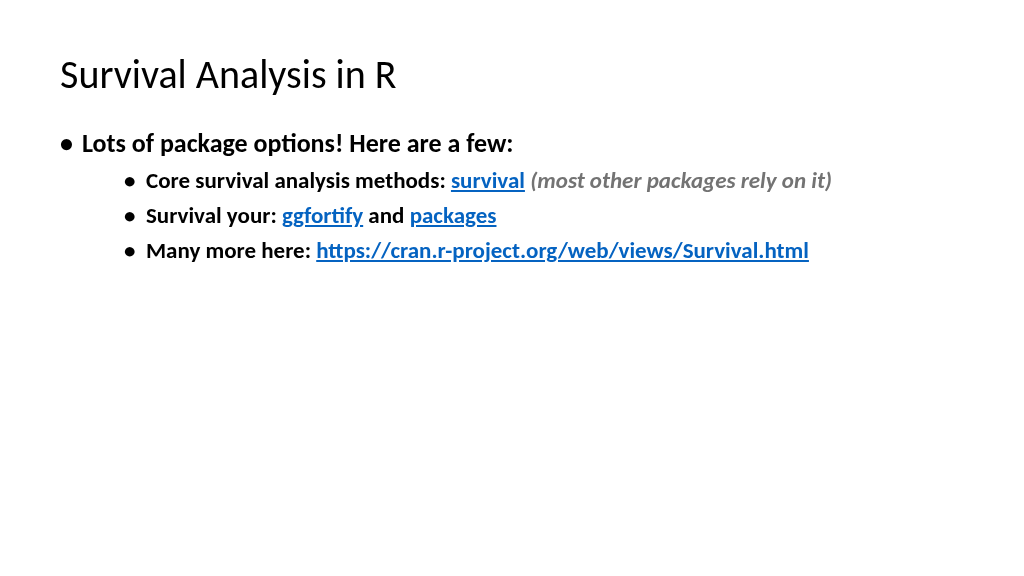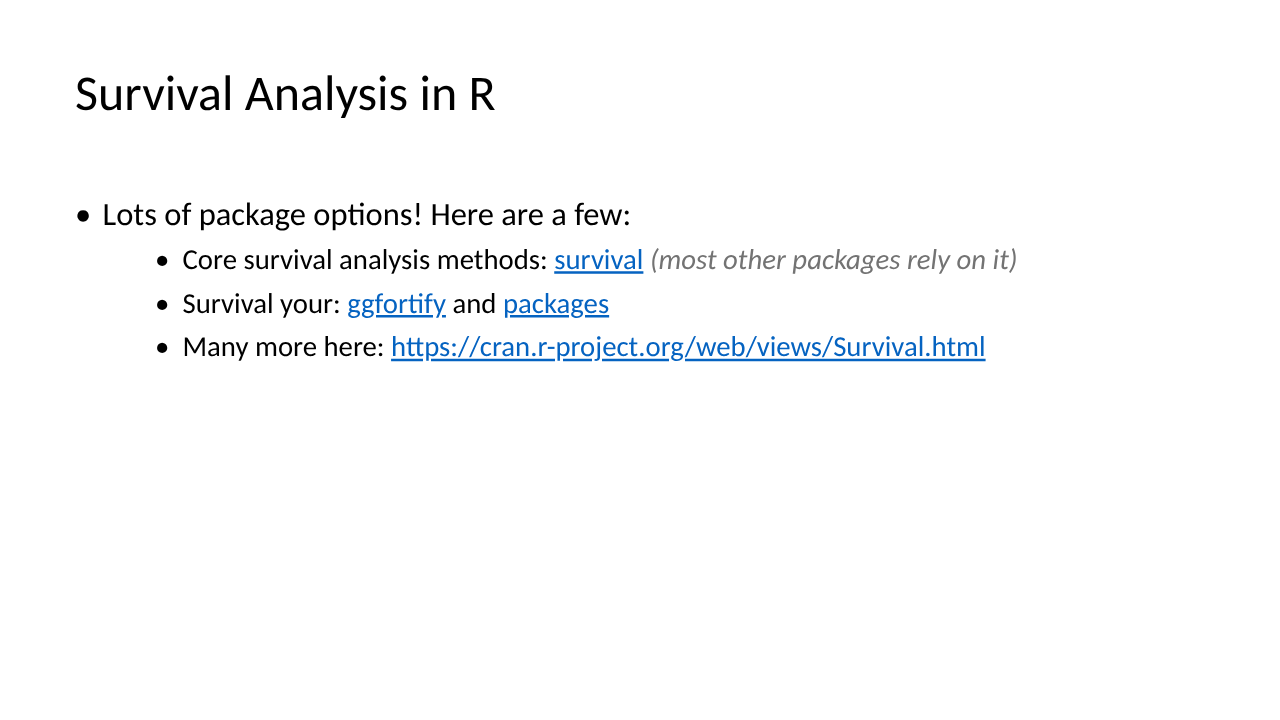--- a/index.html
+++ b/index.html
@@ -1,32 +1,33 @@
 <!DOCTYPE html>
 <html><head>
   <meta charset="utf-8">
   <style>
     * {
       margin: 0;
       padding: 0;
       box-sizing: border-box;
+      font-weight: bold;
     }
     body {
       width: 1024px;
       height: 576px;
       background: #ffffff;
       font-family: Calibri, 'Segoe UI', Arial, sans-serif;
       padding: 50px 60px;
       color: #000000;
     }
     .slide-title {
       font-size: 40px;
       font-weight: 400;
       color: #000000;
-      margin-bottom: 56px;
+      margin-bottom: 28px;
     }
     .bullet-l1 {
       font-size: 26px;
       margin-left: 0;
       margin-bottom: 10px;
       list-style: none;
       position: relative;
       padding-left: 22px;
     }
     .bullet-l1::before {

